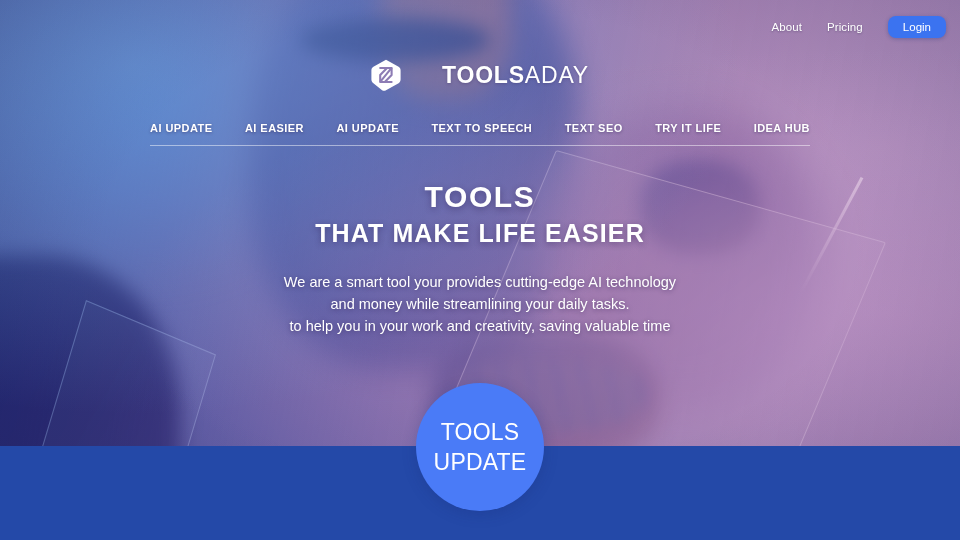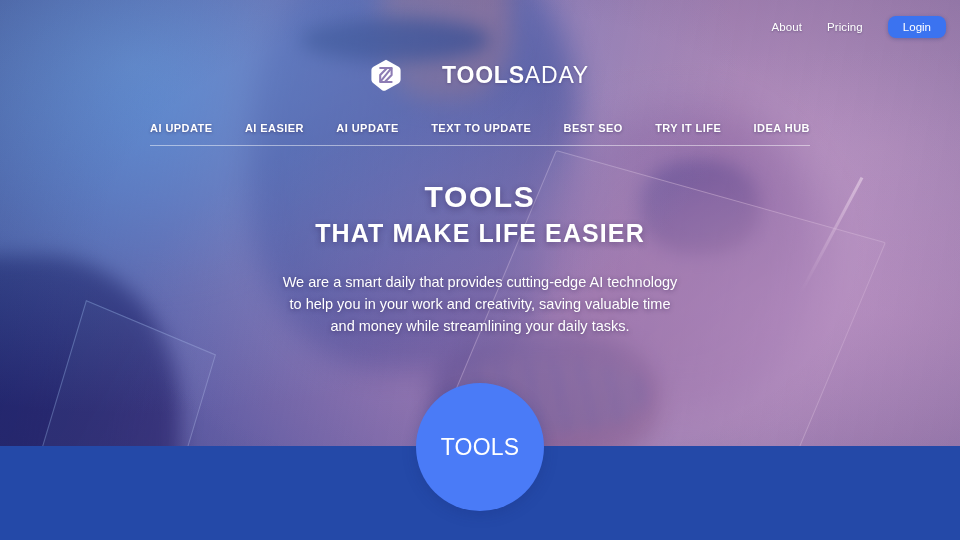--- a/index.html
+++ b/index.html
@@ -245,37 +245,38 @@
       </svg>
       <div class="brand-text">
         <span class="b1">TOOLS</span><span class="b2">ADAY</span>
       </div>
     </div>
 
     <nav class="mainnav">
       <a href="#">AI UPDATE</a>
       <a href="#">AI EASIER</a>
       <a href="#">AI UPDATE</a>
-      <a href="#">TEXT TO UPDATE</a>
-      <a href="#">BEST SEO</a>
+      <a href="#">TEXT TO SPEECH</a>
+      <a href="#">TEXT SEO</a>
       <a href="#">TRY IT LIFE</a>
       <a href="#">IDEA HUB</a>
     </nav>
     <div class="nav-rule"></div>
 
     <div class="hero-copy">
       <div class="h-line1">TOOLS</div>
       <div class="h-line2">THAT MAKE LIFE EASIER</div>
       <div class="sub">
-        <div>We are a smart daily that provides cutting-edge AI technology</div>
+        <div>We are a smart tool your provides cutting-edge AI technology</div>
+        <div>and money while streamlining your daily tasks.</div>
         <div>to help you in your work and creativity, saving valuable time</div>
-        <div>and money while streamlining your daily tasks.</div>
       </div>
     </div>
 
     <div class="badge">
       <span>TOOLS</span>
+      <span>UPDATE</span>
     </div>
 
     <div class="band"></div>
 
   </div>
 </div>
 
 </body></html>

